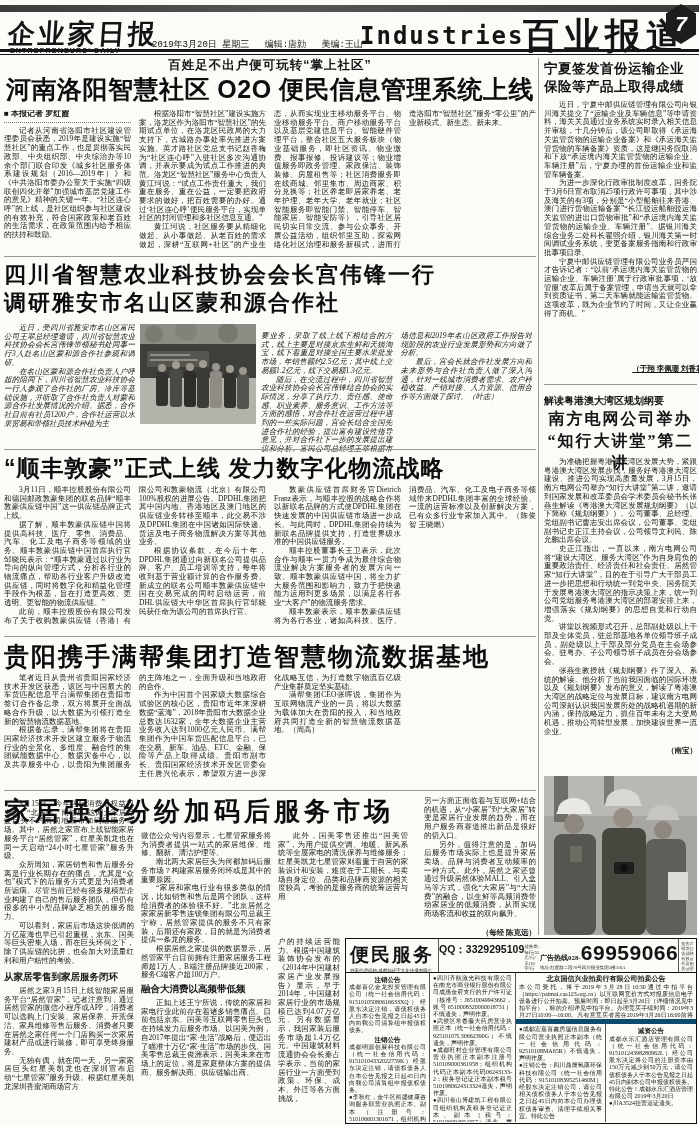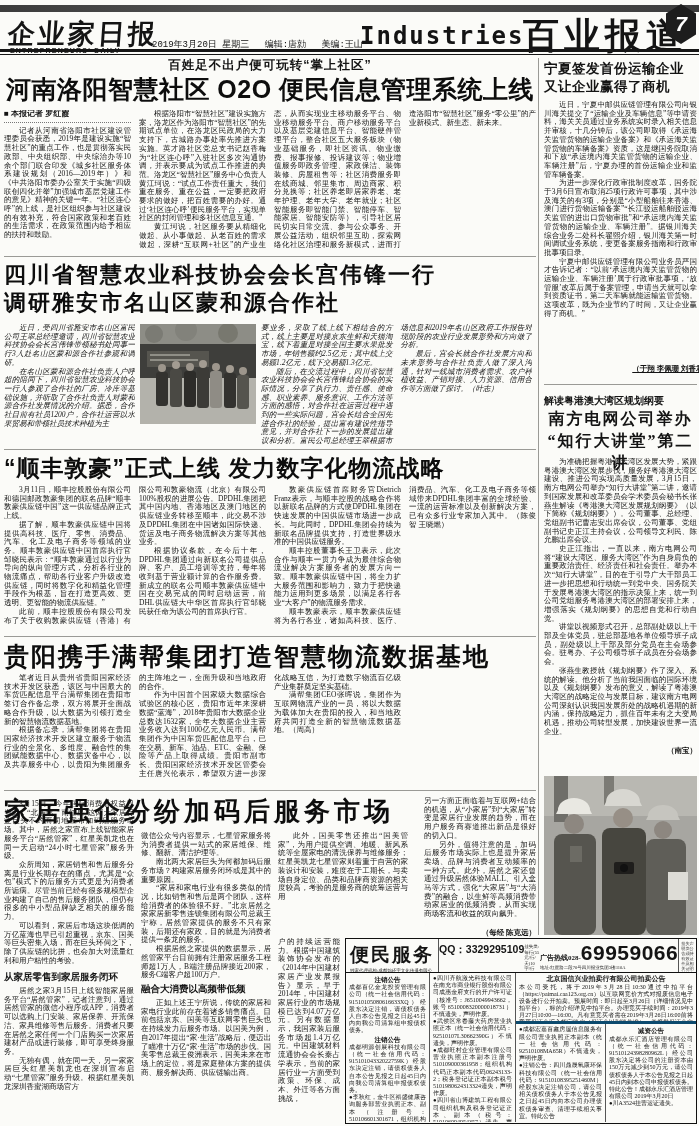--- a/index.html
+++ b/index.html
@@ -46,21 +46,21 @@
   .svc-pricing{font-size:4.5px;color:#222;line-height:5.5px;width:54px;padding-top:5px;}
   .svc-hot{white-space:nowrap;padding-top:2px;}
   .svc-hot .pre{font-size:7px;font-weight:bold;}
   .svc-hot .num{font-family:"Liberation Sans",sans-serif;font-weight:900;font-size:21px;letter-spacing:0.5px;}
   .svc-addr{font-size:4.5px;color:#222;}
   .svc-fine{font-size:4.2px;line-height:5px;width:44px;color:#333;padding:2px 2px 0 2px;border-left:1px solid #555;}
   .svc-body{display:flex;height:149px;}
   .svc-col{font-size:6px;line-height:7.2px;text-align:justify;overflow:hidden;padding:2px 3px;box-sizing:border-box;}
   .svc-col p{margin:0;}
   .ad-title{text-align:center;font-weight:bold;font-size:6.5px;margin:1px 0;}
-  .auction{border-bottom:3px solid #0c4a6e;padding:2px 3px;font-size:6px;line-height:7px;text-align:justify;overflow:hidden;height:86px;box-sizing:border-box;}
+  .auction{border-bottom:5px solid #0c4a6e;padding:2px 3px;font-size:6px;line-height:7px;text-align:justify;overflow:hidden;height:86px;box-sizing:border-box;}
   .auction .ad-title{font-size:7px;}
   .photo-frame{overflow:hidden;background:#b7b6b1;}
 </style>
 </head>
 <body>
 
 <div id="page">
 
   <div>
     <div class="abs topbar"></div>
@@ -125,21 +125,21 @@
               <rect x="57" y="44" width="12" height="40" rx="3" fill="#3c3b37"></rect>
             <circle cx="76" cy="43" r="4" fill="#9d968c"></circle>
               <rect x="70" y="47" width="12" height="37" rx="3" fill="#8f8c85"></rect>
             <circle cx="90" cy="45" r="4" fill="#a39c92"></circle>
               <rect x="84" y="49" width="12" height="35" rx="3" fill="#33322f"></rect>
             <circle cx="103" cy="47" r="4" fill="#9d968c"></circle>
               <rect x="97" y="51" width="12" height="34" rx="3" fill="#55544e"></rect>
           </g>
         </svg>
       </div>
-      <div class="body-text cols2" style="width:271px;height:122px;">
+      <div class="body-text cols2" style="width:271px;height:122px;margin-top:8px;">
         <p class="cont">要业务，采取了线上线下相结合的方式，线上主要是对接京东生鲜和天猫淘宝，线下着重是对接全国主要水果批发市场，年销售额约2.5亿元；其中线上交易额1.2亿元，线下交易额1.3亿元。</p>
         <div>
             <p>随后，在交流过程中，四川省智慧农业科技协会会长宫伟锋结合协会的实际情况，分享了执行力、责任感、使命感、职业素养、服务意识、工作方法等方面的感悟，对合作社在运营过程中遇到的一些实际问题，宫会长结合全国先进合作社的经验，提出富有建设性指导意见，并对合作社下一步的发展提出建议和分析。富民公司总经理王翠根据市场信息和2019年名山区政府工作报告对现阶段的农业行业发展形势和方向做了分析。</p>
             <p>最后，宫会长就合作社发展方向和未来形势与合作社负责人做了深入沟通，针对一线城市消费者需求、农户种植收益、产销对接、人力资源、信用合作等方面做了探讨。（叶志）</p>
           </div>
       </div>
     </div>
   </div>
 
   <div class="abs hline" style="left:4px;top:449px;width:532px;"></div>
@@ -220,39 +220,39 @@
       <p class="cont">户的持续运营能力。根据中国建筑装饰协会发布的《2014年中国建材家居产业发展报告》显示，早于2014年，中国建材家居行业的市场规模已达到4.07万亿元。另有数据显示，我国家装后服务市场超1.4万亿元。中国建筑材料流通协会会长秦占学表示，当前的家居行业一方面受到政策、环保、成本、外迁等各方面挑战，</p>
     </div>
   </div>
 
   <div class="abs vline" style="left:538px;top:58px;height:877px;"></div>
 
   <div>
 
     <div class="abs r-head" style="left:544px;top:60px;width:153px;">
       <div>宁夏签发首份运输企业</div>
-      <div>又让企业赢得了商机</div>
+      <div>保险等产品上取得成绩</div>
     </div>
     <div class="abs body-text" style="left:544px;top:101px;width:153px;height:262px;">
         <p>近日，宁夏中邮供应链管理有限公司向银川海关提交了“运输企业及车辆信息”等申请资料，海关关员通过业务系统实时录入相关信息并审核，十几分钟后，该公司即取得《承运海关监管货物的运输企业备案》和《承运海关监管货物的车辆备案》资质，这是继国务院取消和下放“承运境内海关监管货物的运输企业、车辆注册”后，宁夏办理的首份运输企业和监管车辆备案。</p>
         <p>为进一步深化行政审批制度改革，国务院于3月6日宣布取消25项行政许可事项，其中涉及海关的有3项，分别是“小型船舶往来香港、澳门进行货物运输备案”“长江驳运船舶驳运海关监管的进出口货物审批”和“承运境内海关监管货物的运输企业、车辆注册”。据银川海关综合业务二处科长翟熙介绍，银川海关第一时间调试业务系统，变更备案服务指南和行政审批事项目录。</p>
         <p>宁夏中邮供应链管理有限公司业务员严国才告诉记者：“以前‘承运境内海关监管货物的运输企业、车辆注册’属于行政审批事项，‘放管服’改革后属于备案管理，申请当天就可以拿到资质证书，第二天车辆就能运输监管货物。这项改革，既为企业节约了时间，又让企业赢得了商机。”</p>
       </div>
     <div class="abs sig" style="left:558px;top:364px;width:153px;text-decoration:underline;">（于翔 李佩珊 刘香君）</div>
 
     <div class="abs hline" style="left:544px;top:384px;width:153px;"></div>
 
     <div class="abs r2-kicker" style="left:544px;top:394px;width:153px;">解读粤港澳大湾区规划纲要</div>
     <div class="abs r2-head" style="left:544px;top:408px;width:153px;text-align:center;">
       <div>南方电网公司举办</div>
       <div>“知行大讲堂”第二讲</div>
     </div>
     <div class="abs body-text" style="left:544px;top:458px;width:153px;height:300px;">
         <p>为准确把握粤港澳大湾区发展大势，紧跟粤港澳大湾区发展步伐，服务好粤港澳大湾区建设、推进公司实现高质量发展，3月15日，南方电网公司举办“知行大讲堂”第二讲，邀请到国家发展和改革委员会学术委员会秘书长张燕生解读《粤港澳大湾区发展规划纲要》（以下简称《规划纲要》）。公司董事、总经理、党组副书记曹志安出席会议，公司董事、党组副书记史正江主持会议，公司领导文利民、陈允鹏出席会议。</p>
-        <p>史正江指出，一直以来，南方电网公司将“建设大湾区、服务大湾区”作为自身肩负的重要政治责任、经济责任和社会责任。举办本次“知行大讲堂”，目的在于引导广大干部员工进一步把思想和行动统一到党中央、国务院关于发展粤港澳大湾区的指示决策上来，统一到公司党组服务粤港澳大湾区的部署安排上来，增强落实《规划纲要》的思想自觉和行动自觉。</p>
+        <p>史正江指出，一直以来，南方电网公司将“建设大湾区、服务大湾区”作为自身肩负的重要政治责任、经济责任和社会责任。居然管家“知行大讲堂”，目的在于引导广大干部员工进一步把思想和行动统一到党中央、国务院关于发展粤港澳大湾区的指示决策上来，统一到公司党组服务粤港澳大湾区的部署安排上来，增强落实《规划纲要》的思想自觉和行动自觉。</p>
         <p>讲堂以视频形式召开，总部副处级以上干部及全体党员，驻总部基地各单位领导班子成员，副处级以上干部及部分党员在主会场参会。驻粤办、子公司领导班子成员在分会场参会。</p>
         <p>张燕生教授就《规划纲要》作了深入、系统的解读。他分析了当前我国面临的国际环境以及《规划纲要》发布的意义，解读了粤港澳大湾区的战略定位与发展目标，建议南方电网公司深刻认识我国发展所处的战略机遇期的新内涵，保持战略定力，抓住百年未有之大变局机遇，推动公司转型发展，加快建设世界一流企业。</p>
       </div>
     <div class="abs sig" style="left:544px;top:746px;width:153px;">（南宝）</div>
 
     <div class="abs photo-frame" style="left:544px;top:776px;width:153px;height:159px;">
       <svg width="153" height="159" viewBox="0 0 153 159">
         <rect x="0" y="0" width="153" height="159" fill="#a7a6a1"></rect>
         <rect x="0" y="0" width="153" height="40" fill="#b9b8b2"></rect>
         <rect x="10" y="0" width="14" height="46" fill="#6f6e69"></rect>

